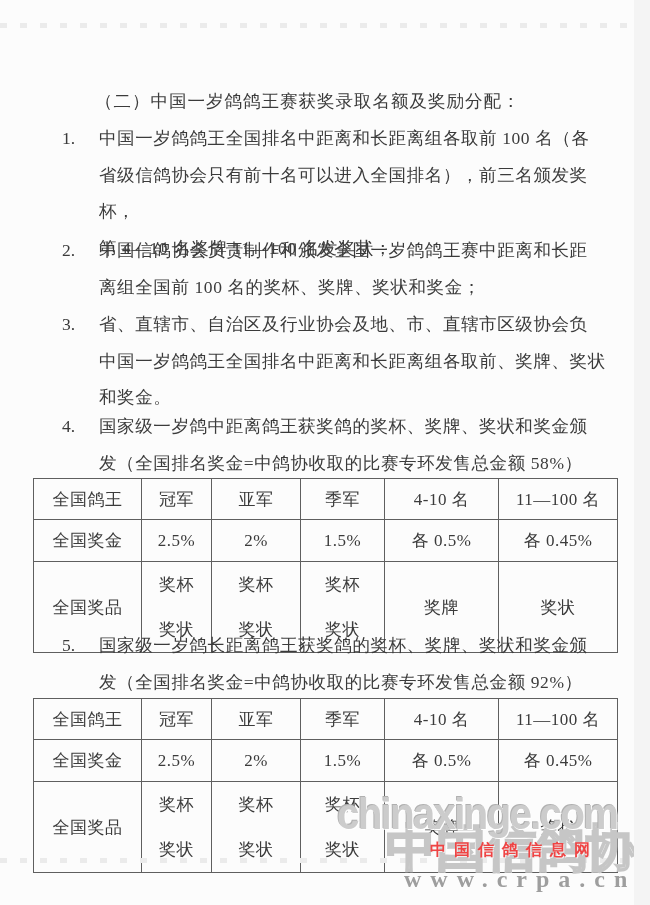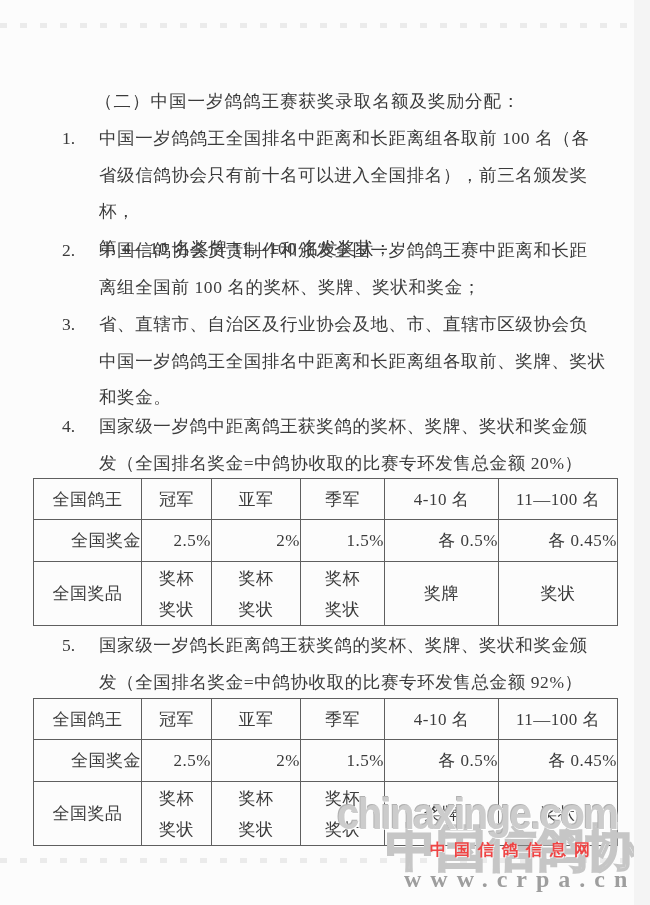--- a/index.html
+++ b/index.html
@@ -52,23 +52,23 @@
   }
   .table-1{top:478px;}
   .table-2{top:698px;}
   table.prize td{
     border:1px solid #5f5f5f;
     text-align:center;vertical-align:middle;
     padding:0;
     letter-spacing:0.5px;
   }
   table.prize tr.r-head td{height:40px;}
-  table.prize tr.r-money td{height:41px;text-align:right;}
+  table.prize tr.r-money td{height:41px;}
   table.prize tr.r-prize td{height:63px;}
-  td.two-line{white-space:pre-line;line-height:31px;}
+  td.two-line{white-space:pre-line;line-height:45px;}
   
   .wm-domain{
     position:absolute;left:337px;top:789px;
     font-family:"Liberation Sans","DejaVu Sans",sans-serif;
     font-weight:bold;font-size:44px;letter-spacing:-2px;
     color:#cccccc;
     text-shadow:1px 1px 0 #ffffff,-1px -1px 0 #b0b0b0;
     transform:scaleX(0.92);transform-origin:left top;
     white-space:nowrap;z-index:5;
   }
@@ -120,21 +120,21 @@
   <div class="item item-3">
     <span class="item-num">3.</span>
     <div class="item-text">省、直辖市、自治区及行业协会及地、市、直辖市区级协会负
 中国一岁鸽鸽王全国排名中距离和长距离组各取前、奖牌、奖状
 和奖金。</div>
   </div>
 
   <div class="item item-4">
     <span class="item-num">4.</span>
     <div class="item-text">国家级一岁鸽中距离鸽王获奖鸽的奖杯、奖牌、奖状和奖金颁
-发（全国排名奖金=中鸽协收取的比赛专环发售总金额 20%）</div>
+发（全国排名奖金=中鸽协收取的比赛专环发售总金额 58%）</div>
   </div>
 
   <table class="prize table-1">
     <colgroup>
       <col style="width:108px">
         <col style="width:70px">
         <col style="width:89px">
       <col style="width:84px">
         <col style="width:114px">
         <col style="width:119px">

